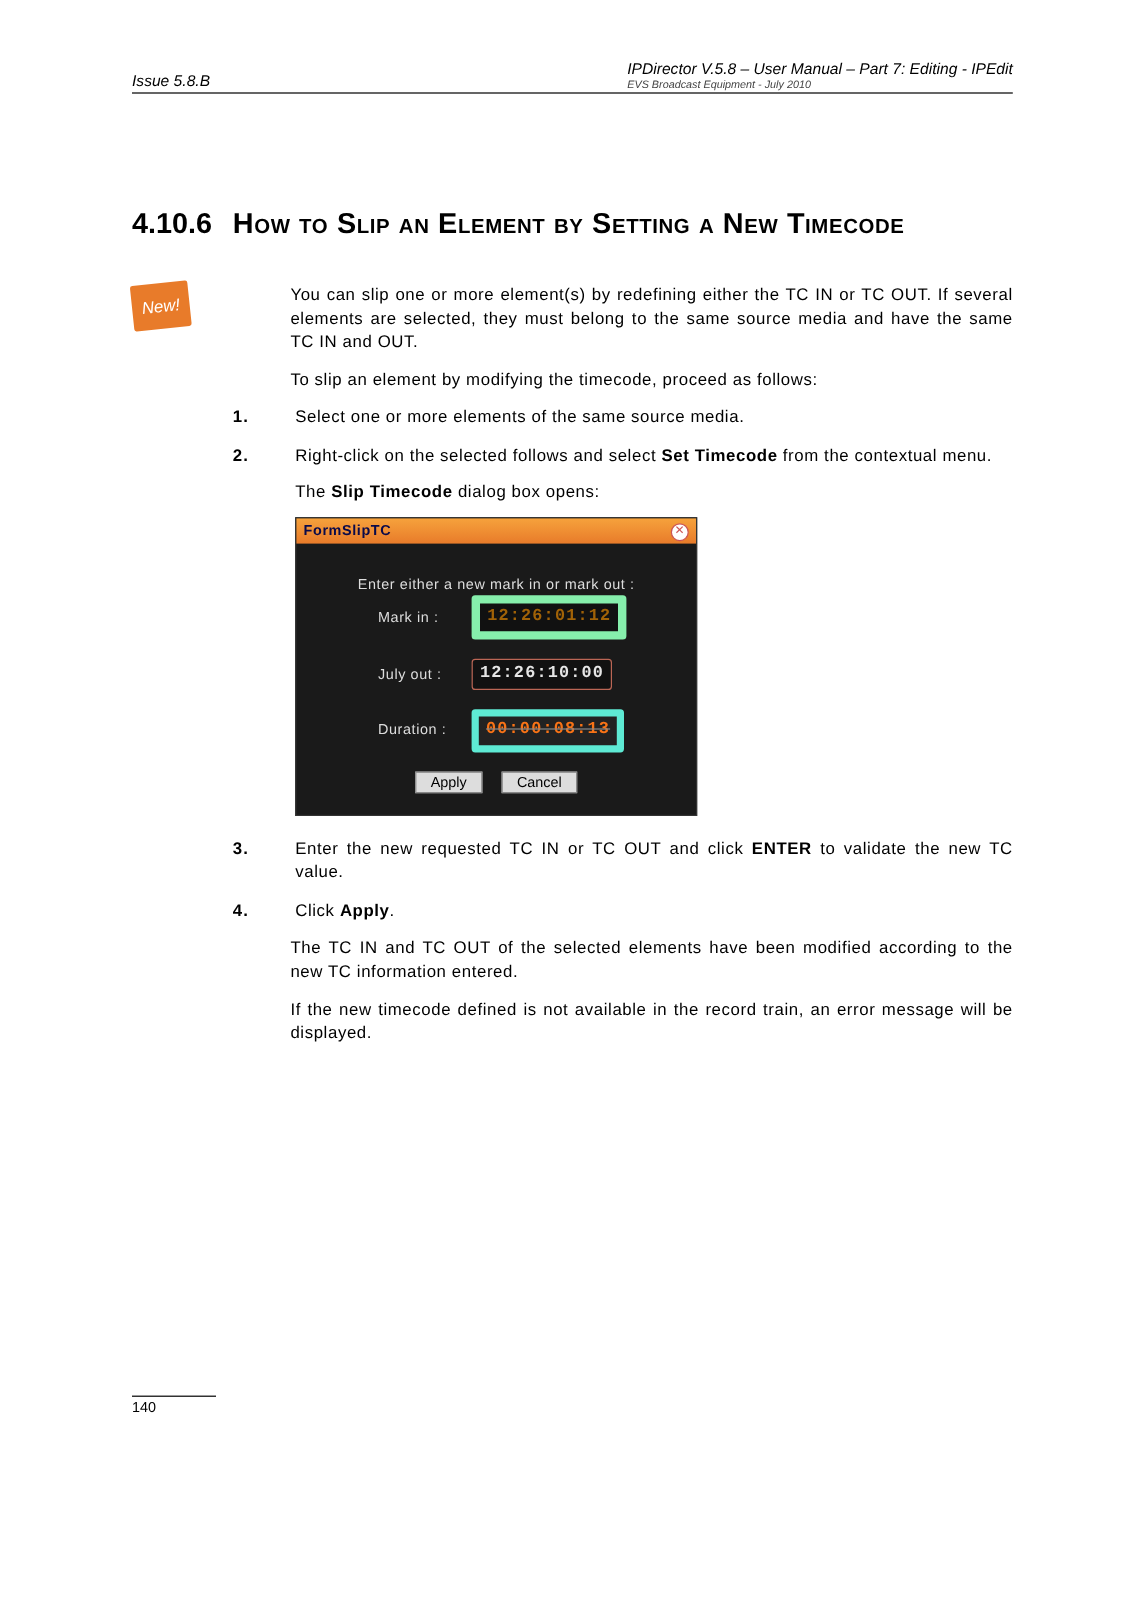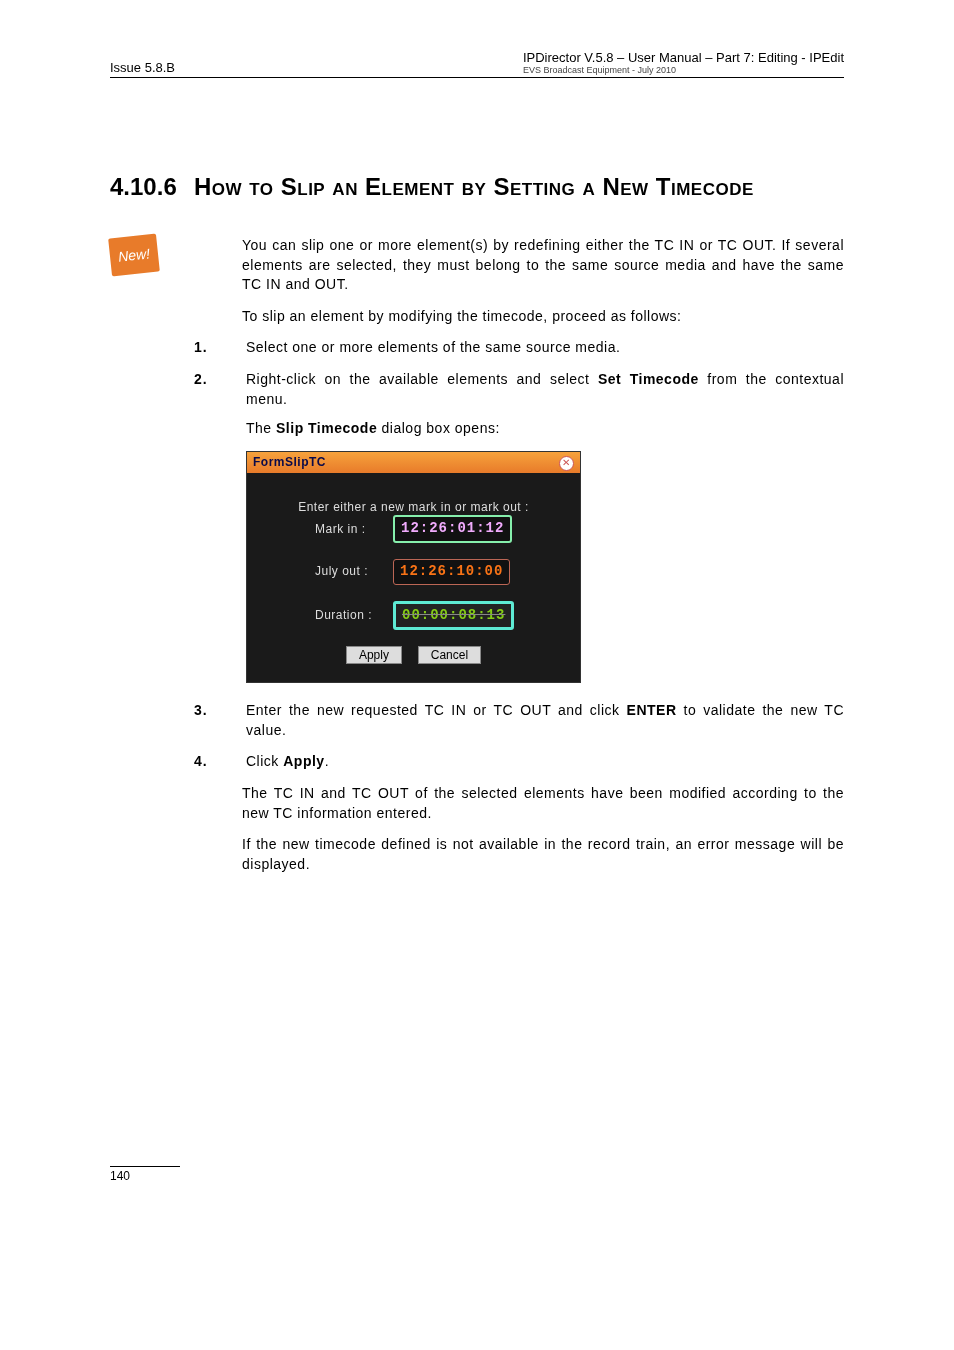--- a/index.html
+++ b/index.html
@@ -1,17 +1,17 @@
 <!DOCTYPE html>
 <html><head>
   <meta charset="utf-8">
   <style>
     * { margin:0; padding:0; box-sizing:border-box; }
     body { background:#fff; font-family:Arial,Helvetica,sans-serif; color:#000; width:954px; margin:0; padding:50px 110px 30px 110px; }
-    .hdr { display:flex; justify-content:space-between; align-items:flex-end; border-bottom:1px solid #000; padding-bottom:2px; }
+    .hdr { display:flex; justify-content:space-between; align-items:flex-end; border-bottom:1px solid #000; padding-bottom:2px;font-style:italic; }
     .hdr-left { font-size:13px; }
     .hdr-right { text-align:left; }
     .hdr-right .line1 { font-size:13px; }
     .hdr-right .line2 { font-size:9px; color:#444; }
     .gap-top { height:95px; }
     .sect-row { display:flex; align-items:flex-start; }
     .sect-num { font-size:24px; font-weight:bold; width:84px; flex-shrink:0; }
     .sect-title { font-size:24px; font-weight:bold; font-variant:small-caps; letter-spacing:0.5px; }
     .badge-col { width:84px; flex-shrink:0; padding-top:35px; }
     .new-badge { width:48px; height:38px; background:#e87b2a; color:#fff; font-size:14px; font-style:italic; display:flex; align-items:center; justify-content:center; transform:rotate(-6deg); border-radius:2px; }
@@ -24,23 +24,23 @@
     .dlg-wrap { margin-left:52px; margin-bottom:18px; }
     .dlg { width:335px; border:1px solid #333; background:#1a1a1a; }
     .dlg-title { background:linear-gradient(#f6a23c,#e87b2a); padding:2px 6px; display:flex; justify-content:space-between; align-items:flex-end; }
     .dlg-title span { color:#0a0a4a; font-weight:bold; font-size:12px; }
     .close-ic { width:15px; height:15px; border:1px solid #c55; border-radius:50%; display:flex; align-items:center; justify-content:center; color:#c55; font-size:10px; background:#fff; }
     .dlg-body { padding:26px 14px 18px 14px; color:#ddd; font-size:12px; }
     .dlg-msg { text-align:center; }
     .fld-row { display:flex; align-items:center; margin-bottom:16px; padding-left:54px; }
     .fld-lab { width:78px; }
     .tc { font-family:"Courier New",monospace; font-weight:bold; font-size:14px; padding:2px 6px; border-radius:3px; letter-spacing:1px; }
-    .tc-in { color:#f0abfc; background:#111; border:2px solid #86efac; }
-    .tc-out { color:#f97316; background:#111; border:1px solid #b65; }
-    .tc-dur { color:#84cc16; background:#222; border:3px solid #5eead4; text-decoration:line-through; text-decoration-color:#888; }
+    .tc-in { color:#a16207; background:#111; border:7px solid #86efac; }
+    .tc-out { color:#e5e5e5; background:#111; border:1px solid #b65; }
+    .tc-dur { color:#f97316; background:#222; border:6px solid #5eead4; text-decoration:line-through; text-decoration-color:#888; }
     .dlg-btns { text-align:center; margin-top:12px; }
     .dlg-btn { background:#ddd; border:1px solid #888; font-size:12px; padding:1px 12px; margin:0 6px; font-family:Arial; cursor:pointer; }
     .ftr { position:relative; margin-top:280px; }
     .ftr-line { border-top:1px solid #000; width:70px; margin-bottom:2px; }
     .ftr-num { font-size:12px; }
     b { font-weight:bold; }
   </style>
 </head>
 <body>
 
@@ -68,21 +68,21 @@
     <p>To slip an element by modifying the timecode, proceed as follows:</p>
 
     <div class="step-row">
       <div class="step-num">1.</div>
       <div class="step-txt">Select one or more elements of the same source media.</div>
     </div>
 
     <div class="step-row">
       <div class="step-num">2.</div>
       <div class="step-txt">
-        <span>Right-click on the available elements and select </span><b>Set Timecode</b><span> from the contextual menu.</span>
+        <span>Right-click on the selected follows and select </span><b>Set Timecode</b><span> from the contextual menu.</span>
         <div class="sub"><span>The </span><b>Slip Timecode</b><span> dialog box opens:</span></div>
       </div>
     </div>
 
     <div class="dlg-wrap">
       <div class="dlg">
         <div class="dlg-title">
           <span>FormSlipTC</span>
           <div class="close-ic">✕</div>
         </div>

